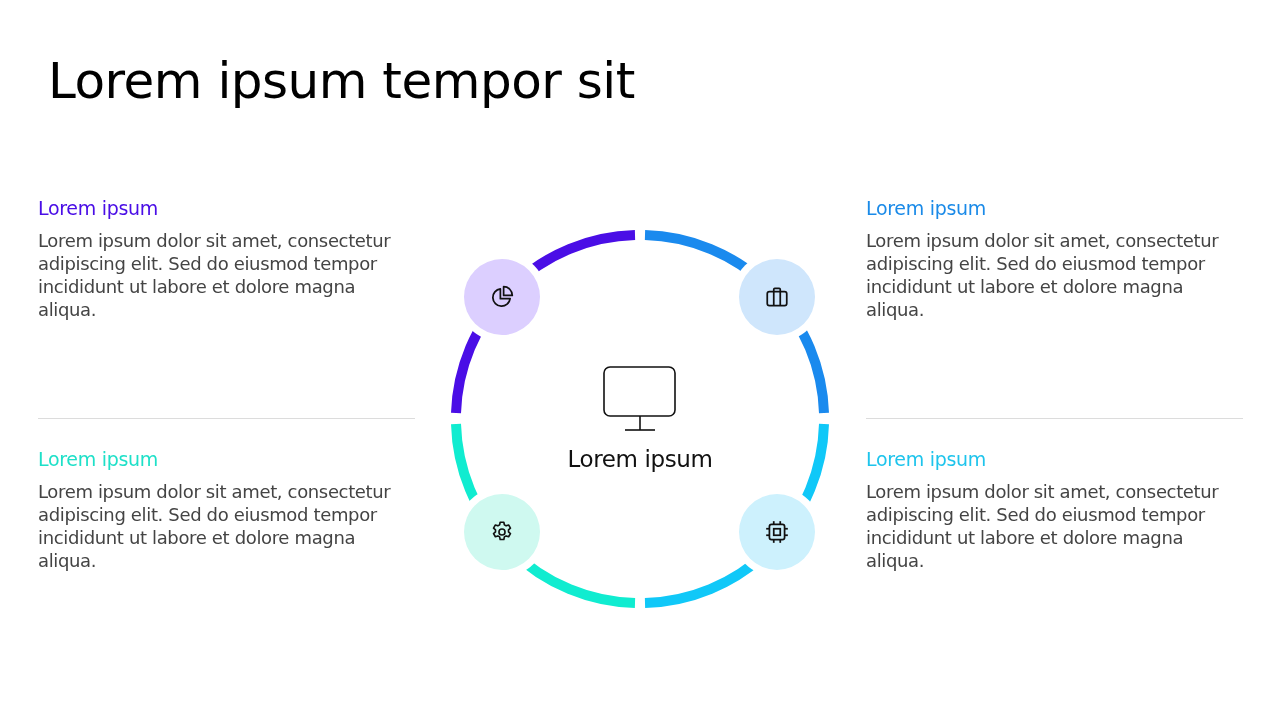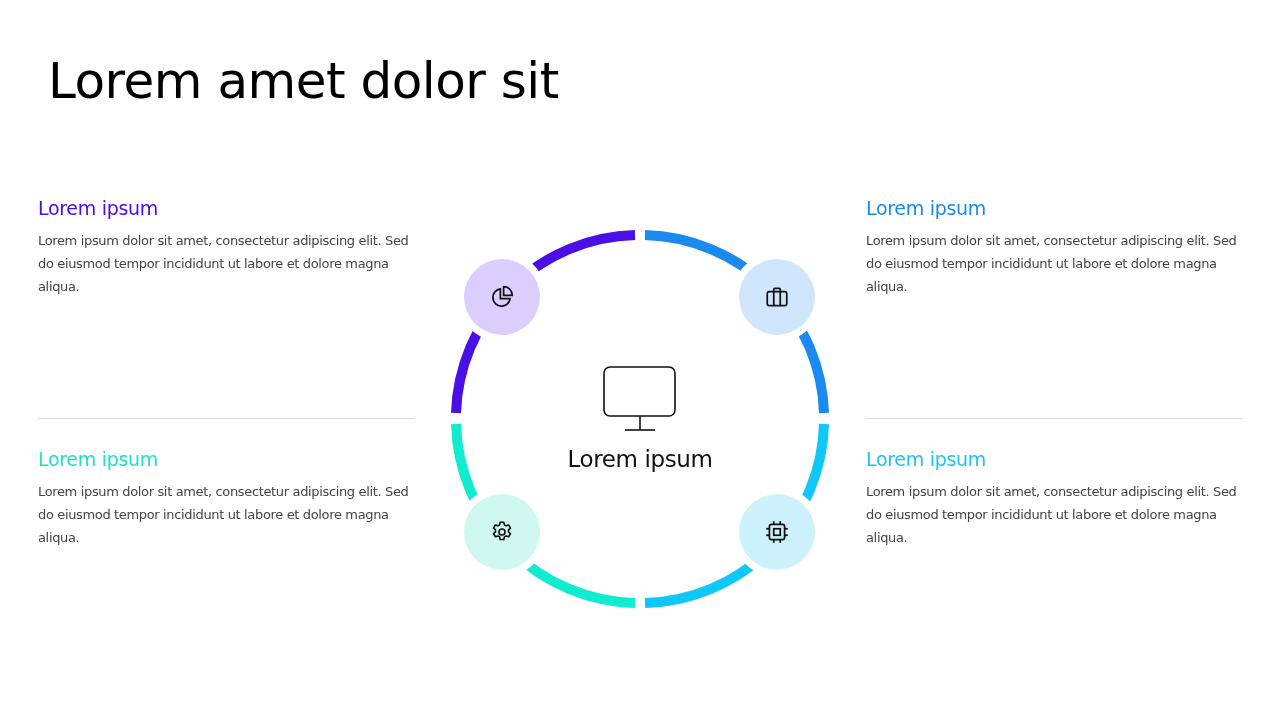--- a/index.html
+++ b/index.html
@@ -10,39 +10,39 @@
     .title {
       position: absolute; left: 48px; top: 52px; font-size: 50px; color: #000; letter-spacing: -0.5px;
       font-family: "DejaVu Sans", sans-serif; font-weight: normal;
     }
     .block { position: absolute; width: 378px; }
     .block h3 {
       margin: 0; font-size: 19px; font-weight: normal; font-family: "DejaVu Sans", sans-serif;
       letter-spacing: -0.3px;
     }
     .block p {
-      margin: 10px 0 0 0; font-size: 13px; line-height: 23px; color: #444;
+      margin: 10px 0 0 0; font-size: 18px; line-height: 23px; color: #444;
       font-family: "DejaVu Sans", sans-serif; letter-spacing: -0.35px;
     }
     .divider { position: absolute; height: 1px; background: #dcdcdc; width: 377px; top: 418px; }
     .diagram { position: absolute; left: 0; top: 0; width: 1280px; height: 720px; pointer-events: none; }
     .node {
       position: absolute; width: 76px; height: 76px; border-radius: 50%;
       display: flex; align-items: center; justify-content: center; pointer-events: auto;
     }
     .center-label {
       position: absolute; left: 540px; top: 446px; width: 200px; text-align: center;
       font-size: 23px; color: #111; font-family: "DejaVu Sans", sans-serif; letter-spacing: -0.4px;
     }
     .monitor { position: absolute; left: 600px; top: 364px; }
   </style>
 </head>
 <body>
 
-<div class="title">Lorem amet dolor sit</div>
+<div class="title">Lorem ipsum tempor sit</div>
 
 <div class="block" style="left:38px; top:197px;">
   <h3 style="color:#4a0ee6;">Lorem ipsum</h3>
   <p>Lorem ipsum dolor sit amet, consectetur adipiscing elit. Sed do eiusmod tempor incididunt ut labore et dolore magna aliqua.</p>
 </div>
 
 <div class="block" style="left:866px; top:197px;">
   <h3 style="color:#1a8ae8;">Lorem ipsum</h3>
   <p>Lorem ipsum dolor sit amet, consectetur adipiscing elit. Sed do eiusmod tempor incididunt ut labore et dolore magna aliqua.</p>
 </div>

